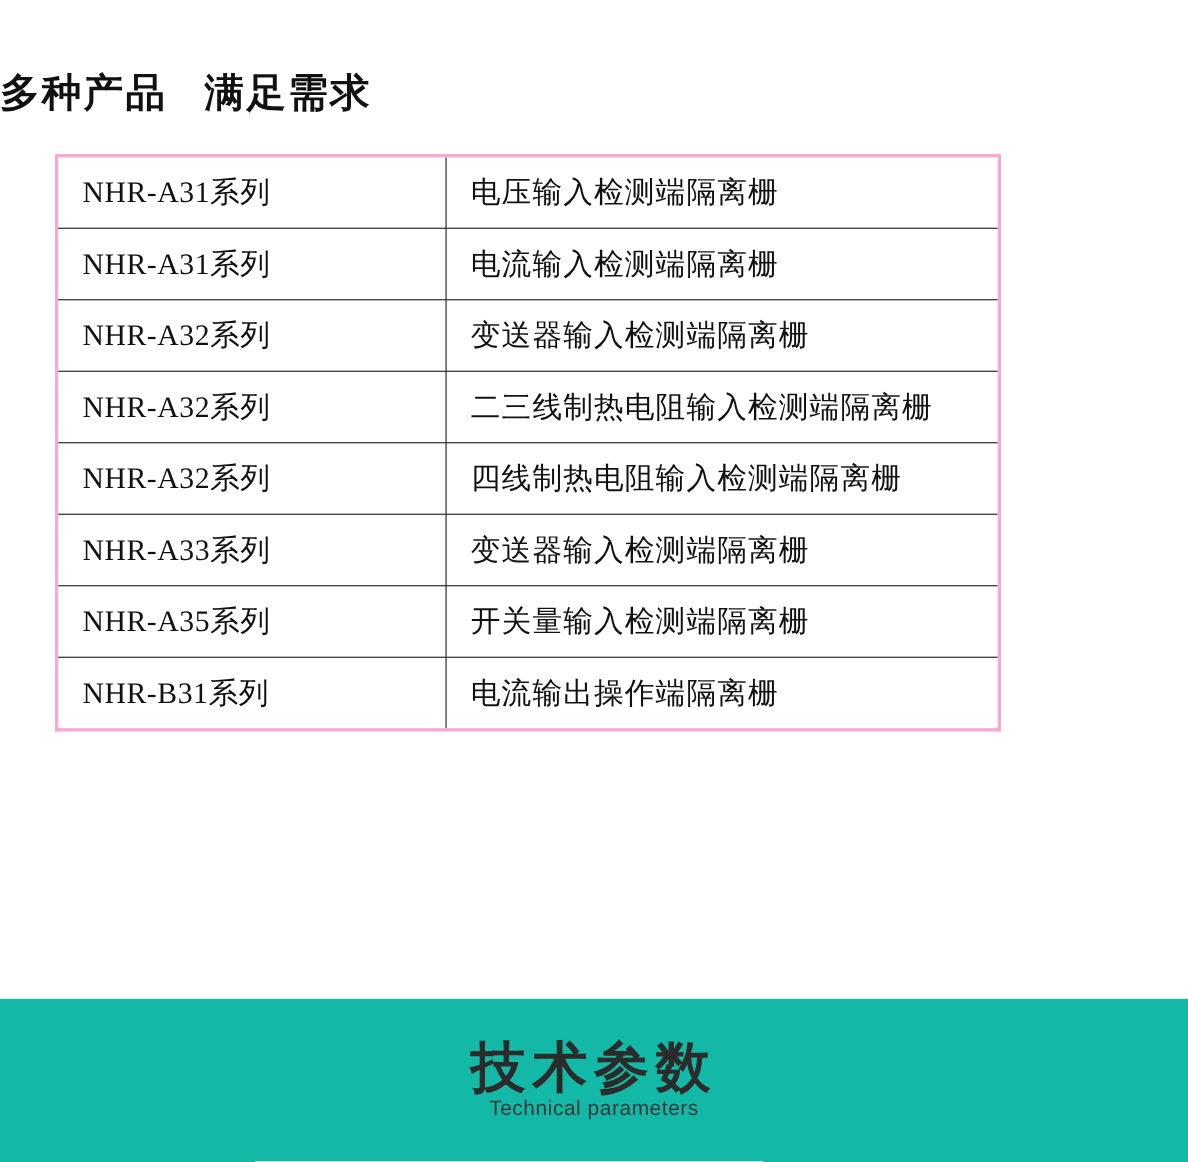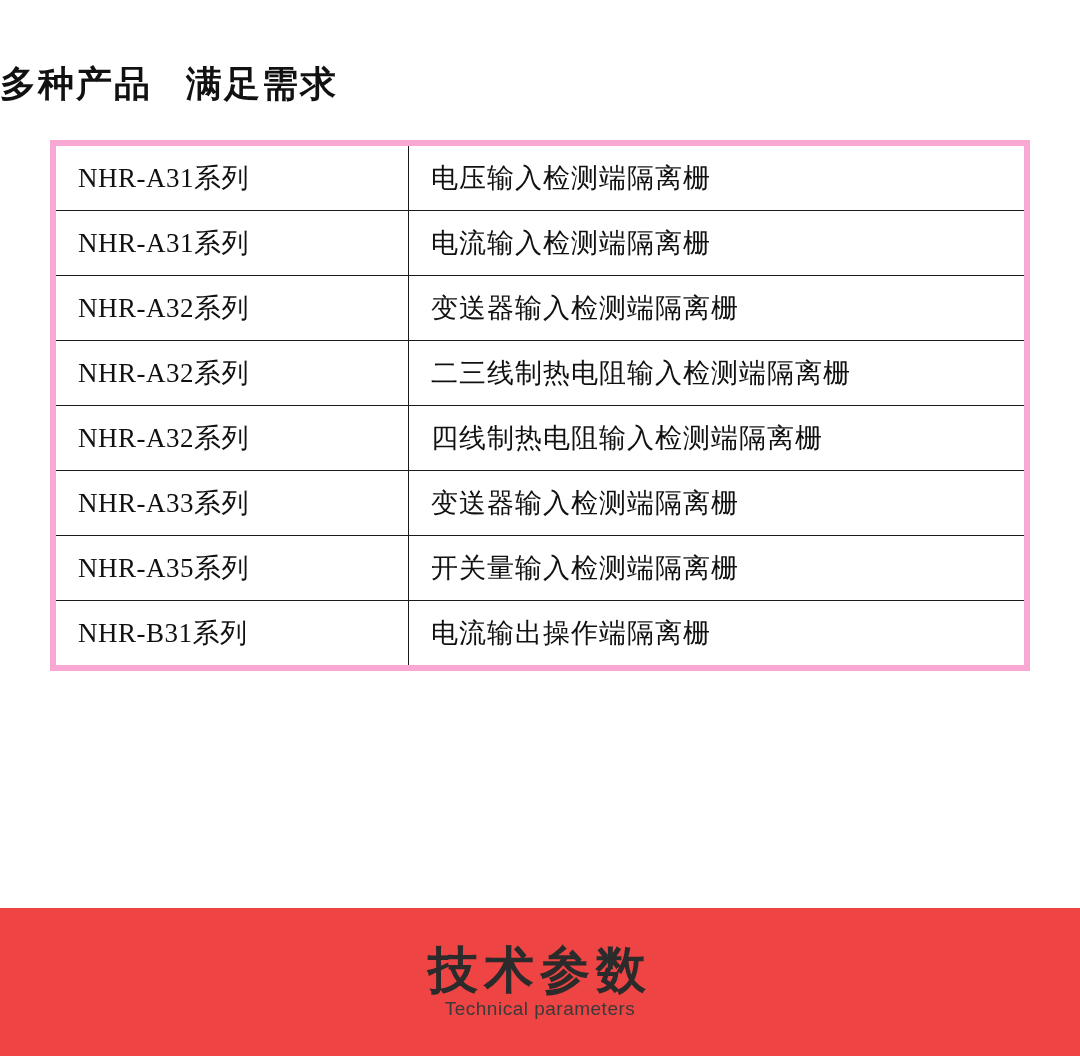--- a/index.html
+++ b/index.html
@@ -32,24 +32,24 @@
   }
 
   .table-wrap {
     position: absolute;
     left: 50px;
     top: 140px;
     width: 980px;
   }
 
   table.product-table {
-    width: 980px;
+    width: 860px;
     border-collapse: collapse;
     table-layout: fixed;
-    border: 6px solid #f9a8d4;
+    border: 3px solid #f9a8d4;
   }
   table.product-table td {
     border: 1px solid #1a1a1a;
     height: 64px;
     vertical-align: middle;
     padding: 0 0 0 22px;
     font-size: 27px;
     color: #111111;
   }
   table.product-table td.code {
@@ -61,21 +61,21 @@
     font-family: Liberation Sans, sans-serif;
     letter-spacing: 1px;
   }
 
   .footer-band {
     position: absolute;
     left: 0;
     top: 908px;
     width: 1080px;
     height: 148px;
-    background: #ef4444;
+    background: #14b8a6;
     display: flex;
     flex-direction: column;
     align-items: center;
     justify-content: center;
   }
   .footer-cn {
     font-family: "Liberation Sans", sans-serif;
     font-weight: bold;
     font-size: 50px;
     letter-spacing: 6px;

